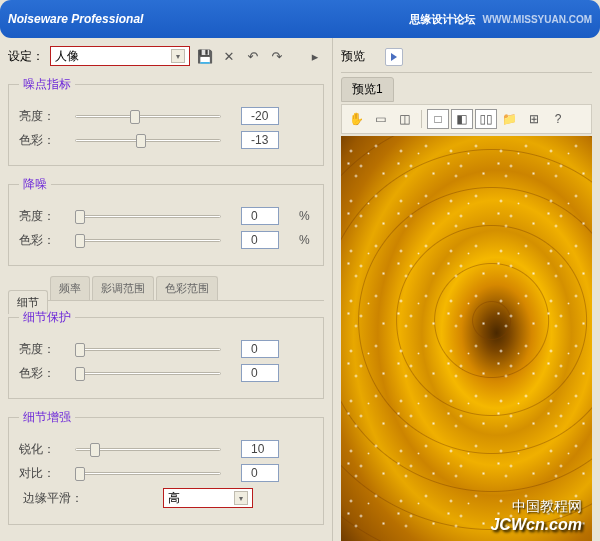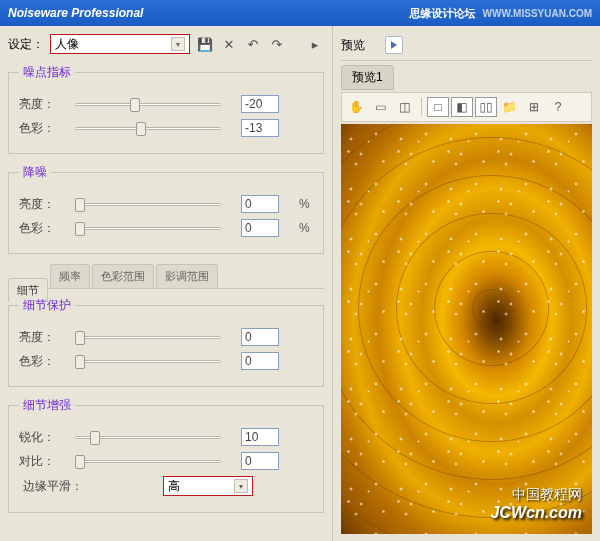--- a/index.html
+++ b/index.html
@@ -1,39 +1,39 @@
 <!DOCTYPE html>
 <html><head>
 <meta charset="utf-8">
 <style>
 * { box-sizing: border-box; margin: 0; padding: 0; }
 body { font-family: "SimSun", Arial, sans-serif; font-size: 12px; background: #e8e4d8; overflow: hidden; width: 600px; height: 541px; }
-.titlebar { background: linear-gradient(to bottom, #2a6fd4, #1a5cc4); color: #fff; height: 26px; display: flex; align-items: center; justify-content: space-between; padding: 4px 8px; font-weight: bold; font-style: italic; }
+.titlebar { background: linear-gradient(to bottom, #2a6fd4, #1a5cc4); color: #fff; height: 38px; display: flex; align-items: center; justify-content: space-between; padding: 4px 8px; font-weight: bold; font-style: italic; border-radius: 11px; }
 .titlebar-right { font-style: normal; font-size: 11px; }
 .titlebar-right span:last-child { opacity: 0.7; margin-left: 4px; font-size: 10px; }
 .main { display: flex; height: 520px; }
 .left-panel { width: 332px; background: #e8e4d8; padding: 8px; }
 .right-panel { flex: 1; background: #e8e4d8; padding: 8px; border-left: 1px solid #c8c4b8; }
 .settings-row { display: flex; align-items: center; gap: 6px; margin-bottom: 10px; }
 .dropdown { background: #fff; border: 1px solid #b91c1c; height: 20px; display: flex; align-items: center; padding: 0 4px; justify-content: space-between; }
 .dropdown-arrow { width: 14px; height: 14px; background: #f0ede0; border: 1px solid #c0bcb0; font-size: 8px; display: flex; align-items: center; justify-content: center; color: #666; }
 .icon-btn { width: 18px; height: 18px; display: flex; align-items: center; justify-content: center; color: #555; cursor: pointer; font-size: 13px; }
 fieldset { border: 1px solid #c8c4b8; padding: 8px 10px 10px; margin-bottom: 10px; position: relative; }
 legend { padding: 0 4px; color: #6d28d9; }
 .control-row { display: flex; align-items: center; gap: 20px; margin: 6px 0; }
 .control-label { width: 36px; text-align: right; color: #444; }
 .slider { flex: 1; height: 18px; position: relative; }
 .slider-track { position: absolute; top: 8px; left: 0; right: 0; height: 3px; background: #fff; border: 1px solid #b8b4a8; border-radius: 2px; }
 .slider-thumb { position: absolute; top: 3px; width: 10px; height: 14px; background: #f0ede0; border: 1px solid #999; border-radius: 2px; }
-.value-box { width: 38px; height: 18px; background: #fff; border: 1px solid #8a9fc0; display: flex; align-items: center; padding: 0 3px; color: #444; }
+.value-box { width: 38px; height: 18px; background: #fff; border: 1px solid #8a9fc0; display: flex; align-items: center; padding: 0 9px; color: #444; }
 .unit { width: 14px; color: #555; }
 .tabs { display: flex; border-bottom: 1px solid #c8c4b8; margin-bottom: 8px; }
 .tab { padding: 4px 8px; border: 1px solid #c8c4b8; border-bottom: none; background: #ddd9cc; margin-right: 2px; cursor: pointer; color: #666; font-size: 11px; border-radius: 3px 3px 0 0; }
 .tab.active { background: #e8e4d8; color: #333; position: relative; top: 14px; }
-.preview-header { display: flex; align-items: center; gap: 20px; padding: 2px 0 6px; border-bottom: 1px solid #c8c4b8; margin-bottom: 4px; }
+.preview-header { display: flex; gap: 20px; padding: 2px 0 6px; border-bottom: 1px solid #c8c4b8; margin-bottom: 4px; }
 .preview-icon-btn { width: 18px; height: 18px; border: 1px solid #b0b8c8; background: #fff; display: flex; align-items: center; justify-content: center; border-radius: 2px; cursor: pointer; }
 .play-icon { width: 0; height: 0; border-left: 6px solid #4a6fc0; border-top: 4px solid transparent; border-bottom: 4px solid transparent; }
 .preview-tab { background: #d8d4c8; border: 1px solid #c0bcb0; padding: 3px 10px; font-size: 12px; display: inline-block; margin-bottom: 2px; border-radius: 3px 3px 0 0; }
 .toolbar { display: flex; align-items: center; gap: 2px; background: #f5f2e8; border: 1px solid #d0ccc0; padding: 4px; margin-bottom: 2px; }
 .tb-btn { width: 22px; height: 20px; display: flex; align-items: center; justify-content: center; border: 1px solid transparent; cursor: pointer; color: #555; font-size: 12px; }
 .tb-btn.boxed { border-color: #999; background: #fff; }
 .tb-sep { width: 1px; height: 18px; background: #c8c4b8; margin: 0 3px; }
 .preview-image { width: 100%; height: 410px; background: radial-gradient(ellipse at 62% 48%, #4a2800 0%, #7a4500 6%, #d68800 16%, #f5b800 25%, #d49000 34%, #f0b000 44%, #cc8400 54%, #e8a800 65%, #b87000 78%, #9a5800 90%, #6a3800 100%); position: relative; overflow: hidden; }
 .preview-image::before { content:''; position:absolute; inset:0; background: repeating-radial-gradient(circle at 60% 45%, transparent 0, transparent 18px, rgba(120,60,0,0.4) 19px, transparent 20px, transparent 38px); }
 .preview-image::after { content:''; position:absolute; inset:0; background-image: radial-gradient(circle at 20% 30%, rgba(255,255,255,0.9) 0, transparent 2px), radial-gradient(circle at 40% 60%, rgba(255,255,255,0.85) 0, transparent 2px), radial-gradient(circle at 70% 20%, rgba(255,255,255,0.85) 0, transparent 2px), radial-gradient(circle at 85% 75%, rgba(255,255,255,0.8) 0, transparent 2px), radial-gradient(circle at 30% 80%, rgba(255,255,255,0.8) 0, transparent 2px), radial-gradient(circle at 55% 35%, rgba(255,255,255,0.75) 0, transparent 1.5px), radial-gradient(circle at 15% 55%, rgba(255,255,255,0.8) 0, transparent 2px); background-size: 50px 50px; }
@@ -107,22 +107,22 @@
             <div class="slider-thumb" style="left:0%"></div>
           </div>
         <div class="value-box">0</div>
         <span class="unit">%</span>
       </div>
     </fieldset>
 
     <div class="tabs">
       <div class="tab active">细节</div>
       <div class="tab">频率</div>
+      <div class="tab">影调范围</div>
       <div class="tab">色彩范围</div>
-      <div class="tab">影调范围</div>
     </div>
 
     <fieldset>
       <legend>细节保护</legend>
       <div class="control-row">
         <span class="control-label">亮度：</span>
         <div class="slider">
             <div class="slider-track"></div>
             <div class="slider-thumb" style="left:0%"></div>
           </div>

